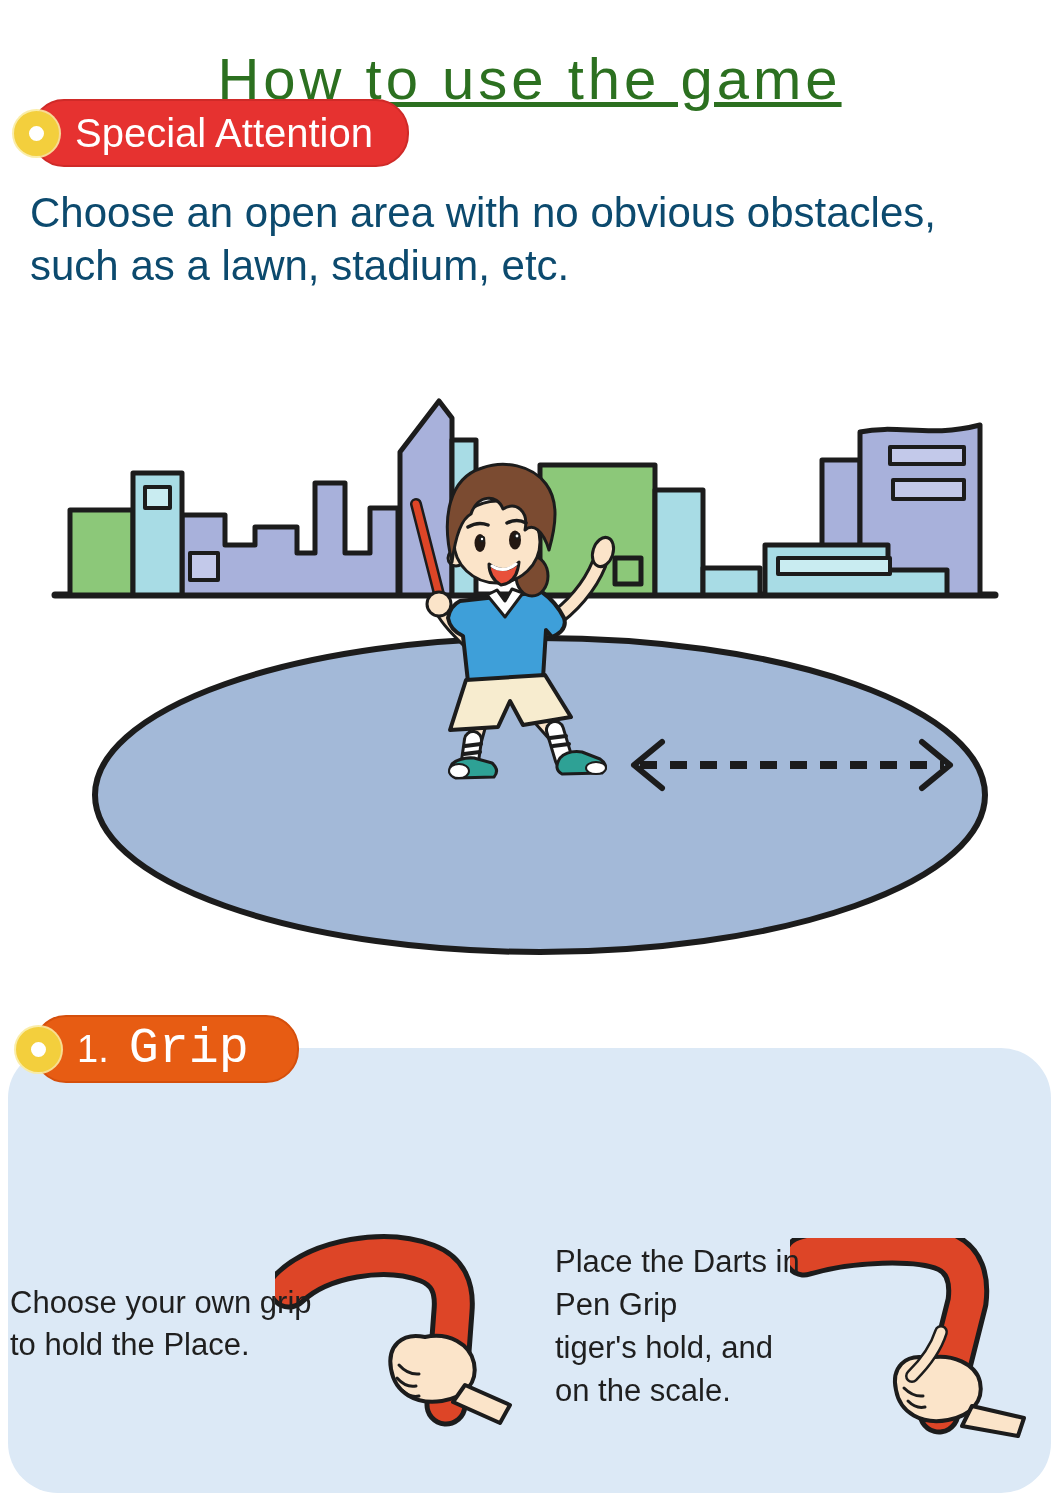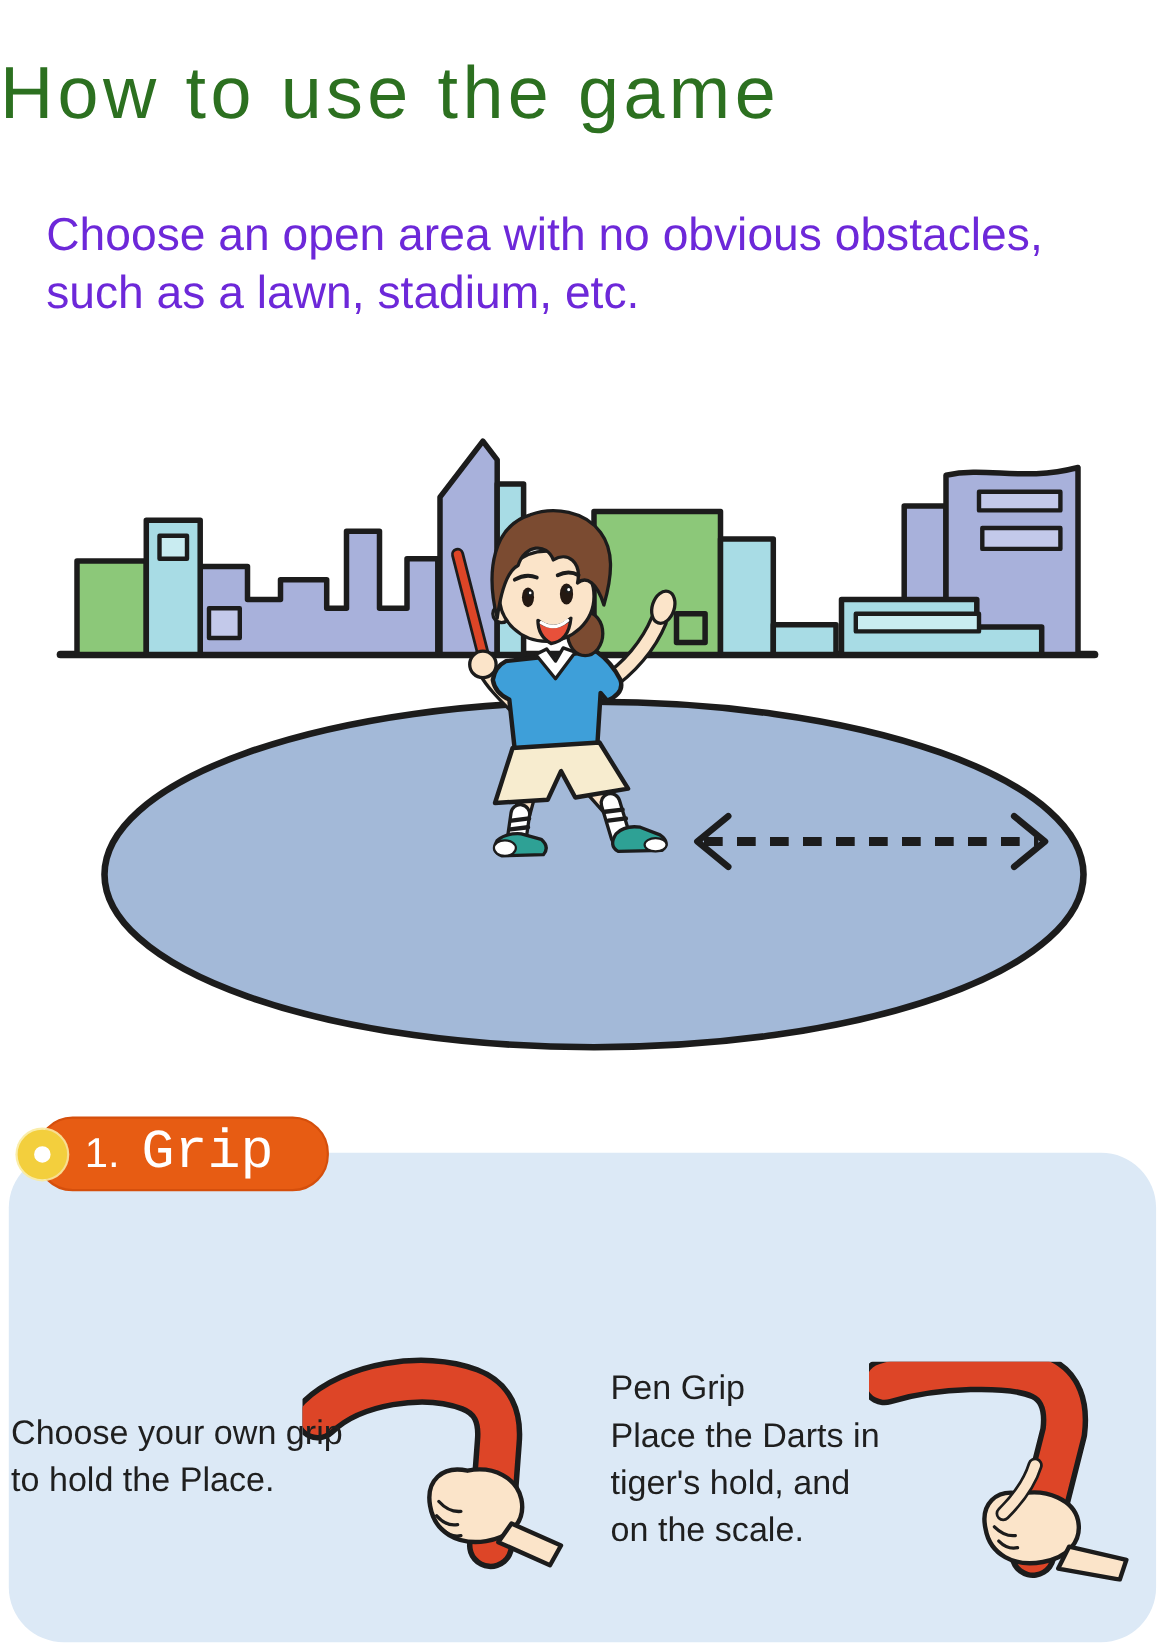--- a/index.html
+++ b/index.html
@@ -2,23 +2,24 @@
 <html style="--title-green: #2c7020; --badge-red: #e63230; --badge-orange: #e75c13; --ring-yellow: #f3cf3d; --panel-blue: #dce9f6; --ellipse-blue: #a3b9d8; --building-green: #8cc879; --building-cyan: #a8dce5; --building-cyan-light: #c9ecf1; --building-periwinkle: #a8b1db; --building-periwinkle-light: #c3c9ea; --boomerang-red: #dd4527; --skin: #fbe4c9; --hair-brown: #7b4b31; --shirt-blue: #3e9fd9; --shorts-cream: #f7eccf; --shoe-teal: #2ea195; --ink: #1c1c1c;"><head>
 <meta charset="utf-8">
 <style>
   html,body{margin:0;padding:0;background:#ffffff;}
   .page{
     position:relative;width:1059px;height:1500px;overflow:hidden;
     background:#fff;font-family:"Liberation Sans",sans-serif;color:var(--ink);
   }
   
   .title{
-    position:absolute;top:-6px;left:0;width:100%;text-align:left;
-    font-size:67px;letter-spacing:4px;line-height:92px;font-weight:400;
+    position:absolute;top:-6px;left:0;width:100%;text-align:center;
+    font-size:58px;letter-spacing:4px;line-height:92px;font-weight:400;
     color:var(--title-green);
+    text-decoration:underline;
   }
   
   .badge{position:absolute;display:flex;align-items:center;}
   .ring{
     width:15px;height:15px;border:15px solid var(--ring-yellow);
     background:#fff;border-radius:50%;z-index:2;margin-right:-28px;
     box-shadow:0 0 0 2px rgba(250,235,160,.9);
   }
   .pill{
     display:flex;align-items:baseline;color:#fff;border-radius:33px;
@@ -31,22 +32,22 @@
   }
   .badge-grip{left:16px;top:1015px;}
   .badge-grip .pill{
     background:var(--badge-orange);height:64px;border:2px solid #d54f0c;
     padding-right:48px;
   }
   .badge-grip .num{font-size:38px;margin-right:20px;line-height:64px;}
   .badge-grip .lbl{font-size:50px;line-height:64px;font-family:Liberation Mono, monospace;}
   
   .attention-text{
-    position:absolute;left:42px;top:186px;font-size:42px;line-height:53px;
-    color:#6d28d9;
+    position:absolute;left:30px;top:186px;font-size:42px;line-height:53px;
+    color:#0c4a6e;
   }
   
   .scene{position:absolute;left:0;top:380px;width:1059px;height:600px;}
   
   .panel{
     position:absolute;left:8px;top:1048px;width:1043px;height:445px;
     background:var(--panel-blue);border-radius:50px;
   }
   .caption{position:absolute;font-size:31px;color:#1f1f1f;z-index:2;}
   .caption-left{left:10px;top:1282px;line-height:42px;}
@@ -92,20 +93,26 @@
   .fng-o{stroke:var(--ink);stroke-width:14;fill:none;stroke-linecap:round;}
   .fng-i{stroke:var(--skin);stroke-width:9;fill:none;stroke-linecap:round;}
 </style>
 </head>
 <body>
 
 <div class="page">
 
   <h1 class="title">How to use the game</h1>
 
+  <div class="badge badge-attention">
+    <span class="ring"></span>
+    <div class="pill">
+      <span>Special Attention</span>
+    </div>
+  </div>
 
   <div class="attention-text">
     <div>Choose an open area with no obvious obstacles,</div>
     <div>such as a lawn, stadium, etc.</div>
   </div>
 
   <svg class="scene" viewBox="0 0 1059 600" width="1059" height="600">
     <g>
       <line class="ground" x1="55" y1="215" x2="995" y2="215"></line>
       <polygon class="f-peri" points="182,215 182,135 225,135 225,165 255,165 255,147 297,147 297,173 315,173 315,103 345,103 345,173 370,173 370,128 398,128 398,215"></polygon>
@@ -186,22 +193,22 @@
       <span class="lbl">Grip</span>
     </div>
   </div>
 
   <div class="caption caption-left">
     <div>Choose your own grip</div>
     <div>to hold the Place.</div>
   </div>
 
   <div class="caption caption-pen">
+    <div>Place the Darts in</div>
     <div>Pen Grip</div>
-    <div>Place the Darts in</div>
     <div>tiger's hold, and</div>
     <div>on the scale.</div>
   </div>
 
   <svg class="boomerang boomerang-1" viewBox="0 0 250 200" width="250" height="200">
     <path class="bm-out" d="M 14,55 C 45,25 110,14 152,30 C 173,38 180,55 178,78 L 171,172"></path>
     <path class="bm-in" d="M 14,55 C 45,25 110,14 152,30 C 173,38 180,55 178,78 L 171,172"></path>
     <g>
       <path class="hand" d="M 150,104 C 127,99 112,113 116,136 C 120,160 141,172 167,168 C 190,164 203,150 199,130 C 195,111 174,99 150,104 Z"></path>
       <path class="fline" d="M 124,132 q 9,10 20,9 M 122,145 q 9,10 19,8 M 127,157 q 8,8 17,6"></path>

